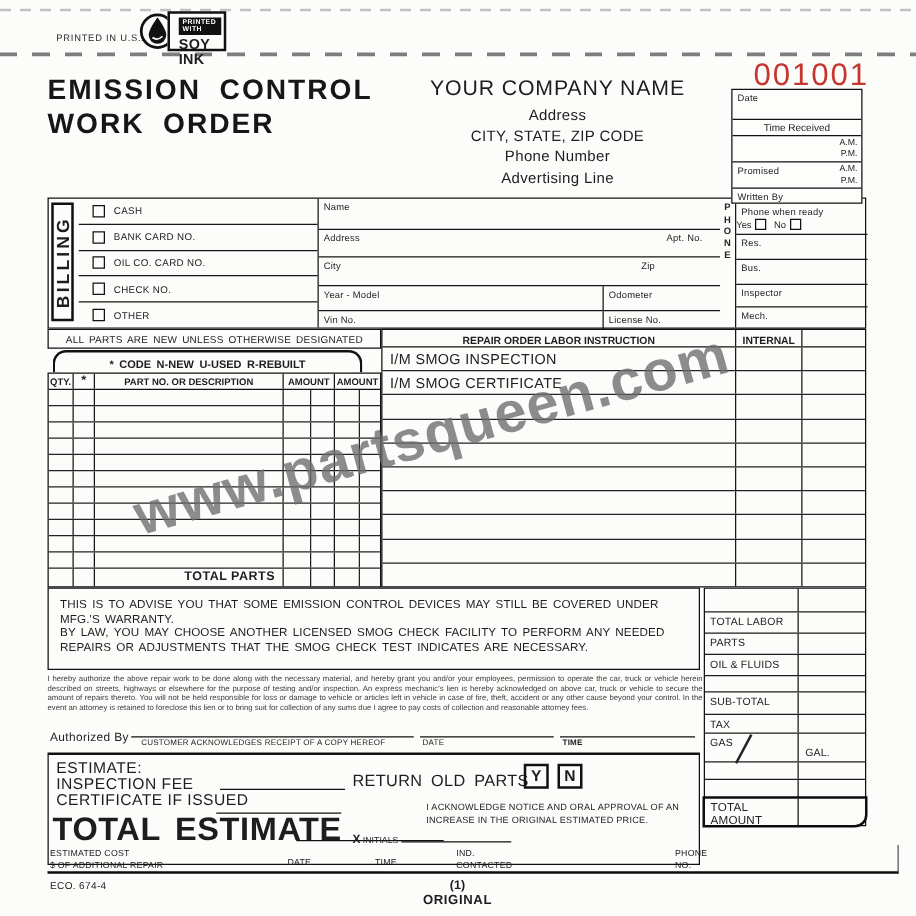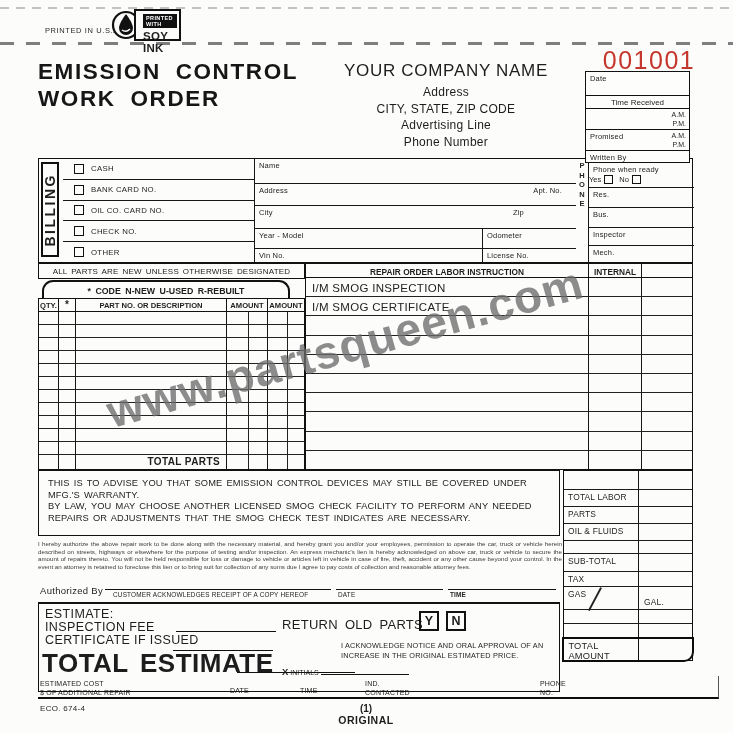--- a/index.html
+++ b/index.html
@@ -187,22 +187,22 @@
 
   <div class="title">
     <div>EMISSION CONTROL</div>
     <div>WORK ORDER</div>
   </div>
 
   <div class="company">
     <div class="company-name">YOUR COMPANY NAME</div>
     <div class="company-line">Address</div>
     <div class="company-line">CITY, STATE, ZIP CODE</div>
+    <div class="company-line">Phone Number</div>
     <div class="company-line">Advertising Line</div>
-    <div class="company-line">Phone Number</div>
   </div>
 
   <div class="form-number" style="color:#c5372c;">001001</div>
 
   <div class="datebox">
     <div class="db-row db-date">
         <span class="flabel">Date</span>
       </div>
     <div class="db-row db-timerec">Time Received</div>
     <div class="db-row db-ampm">

